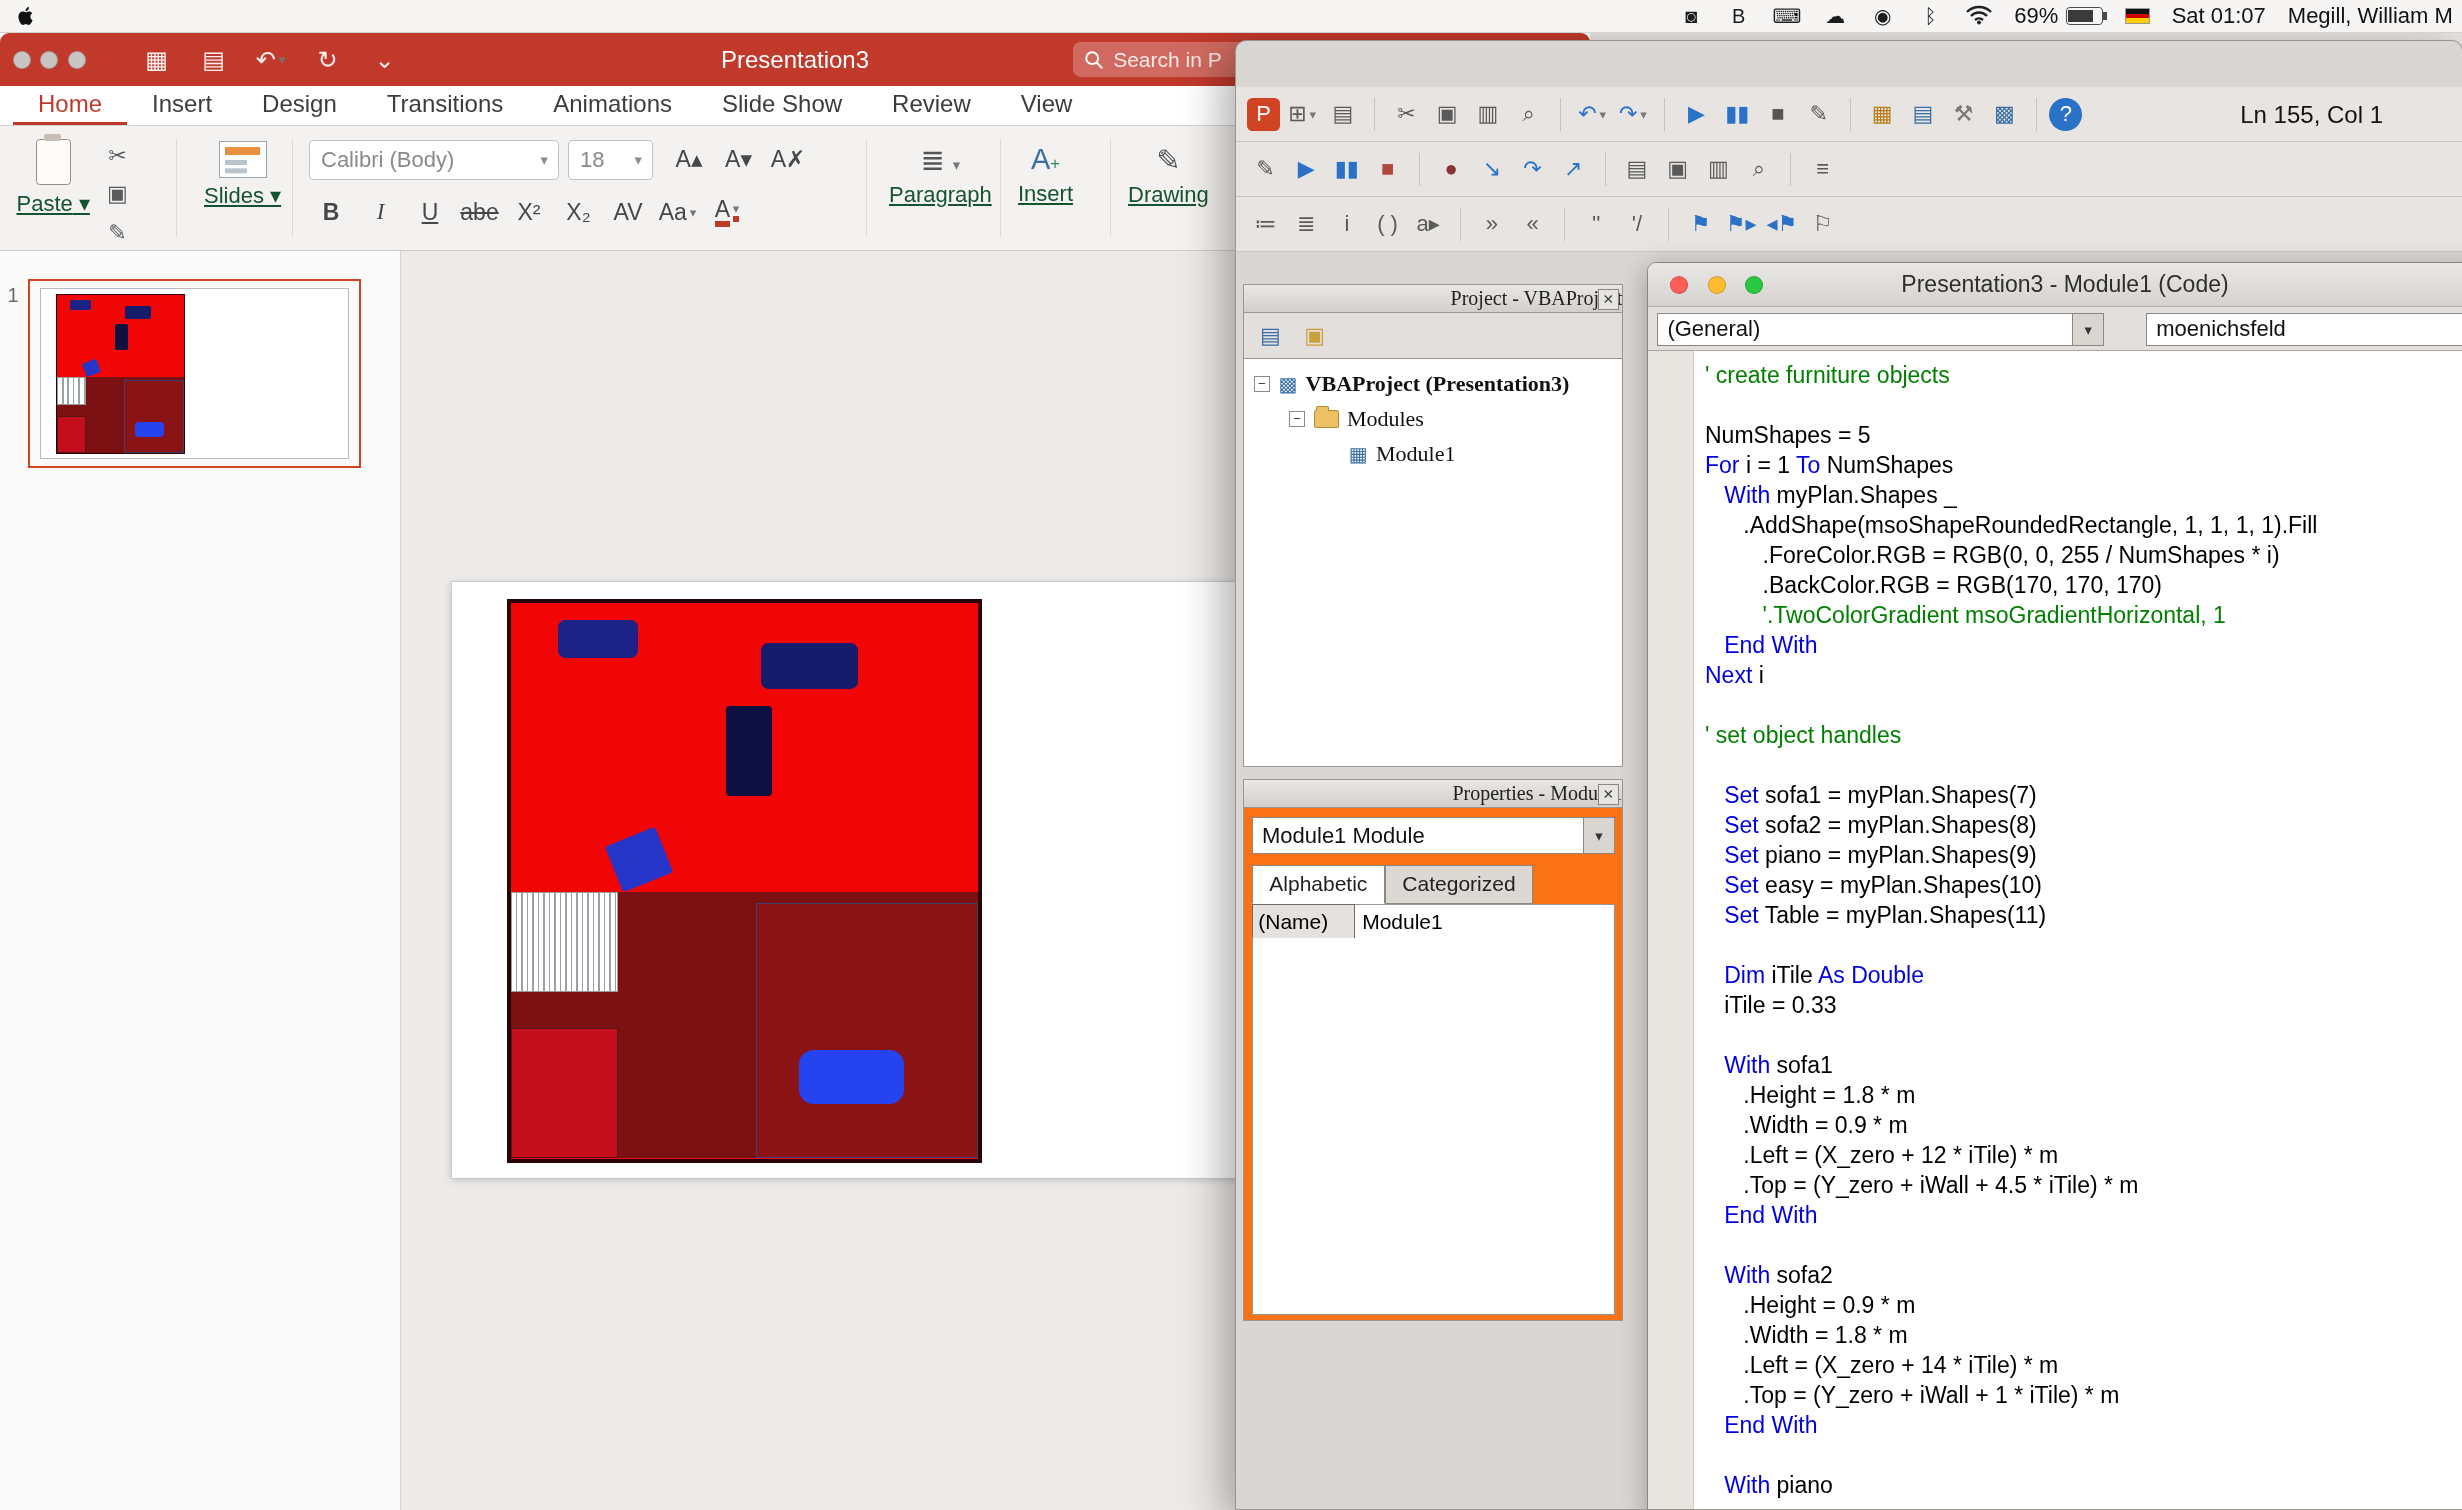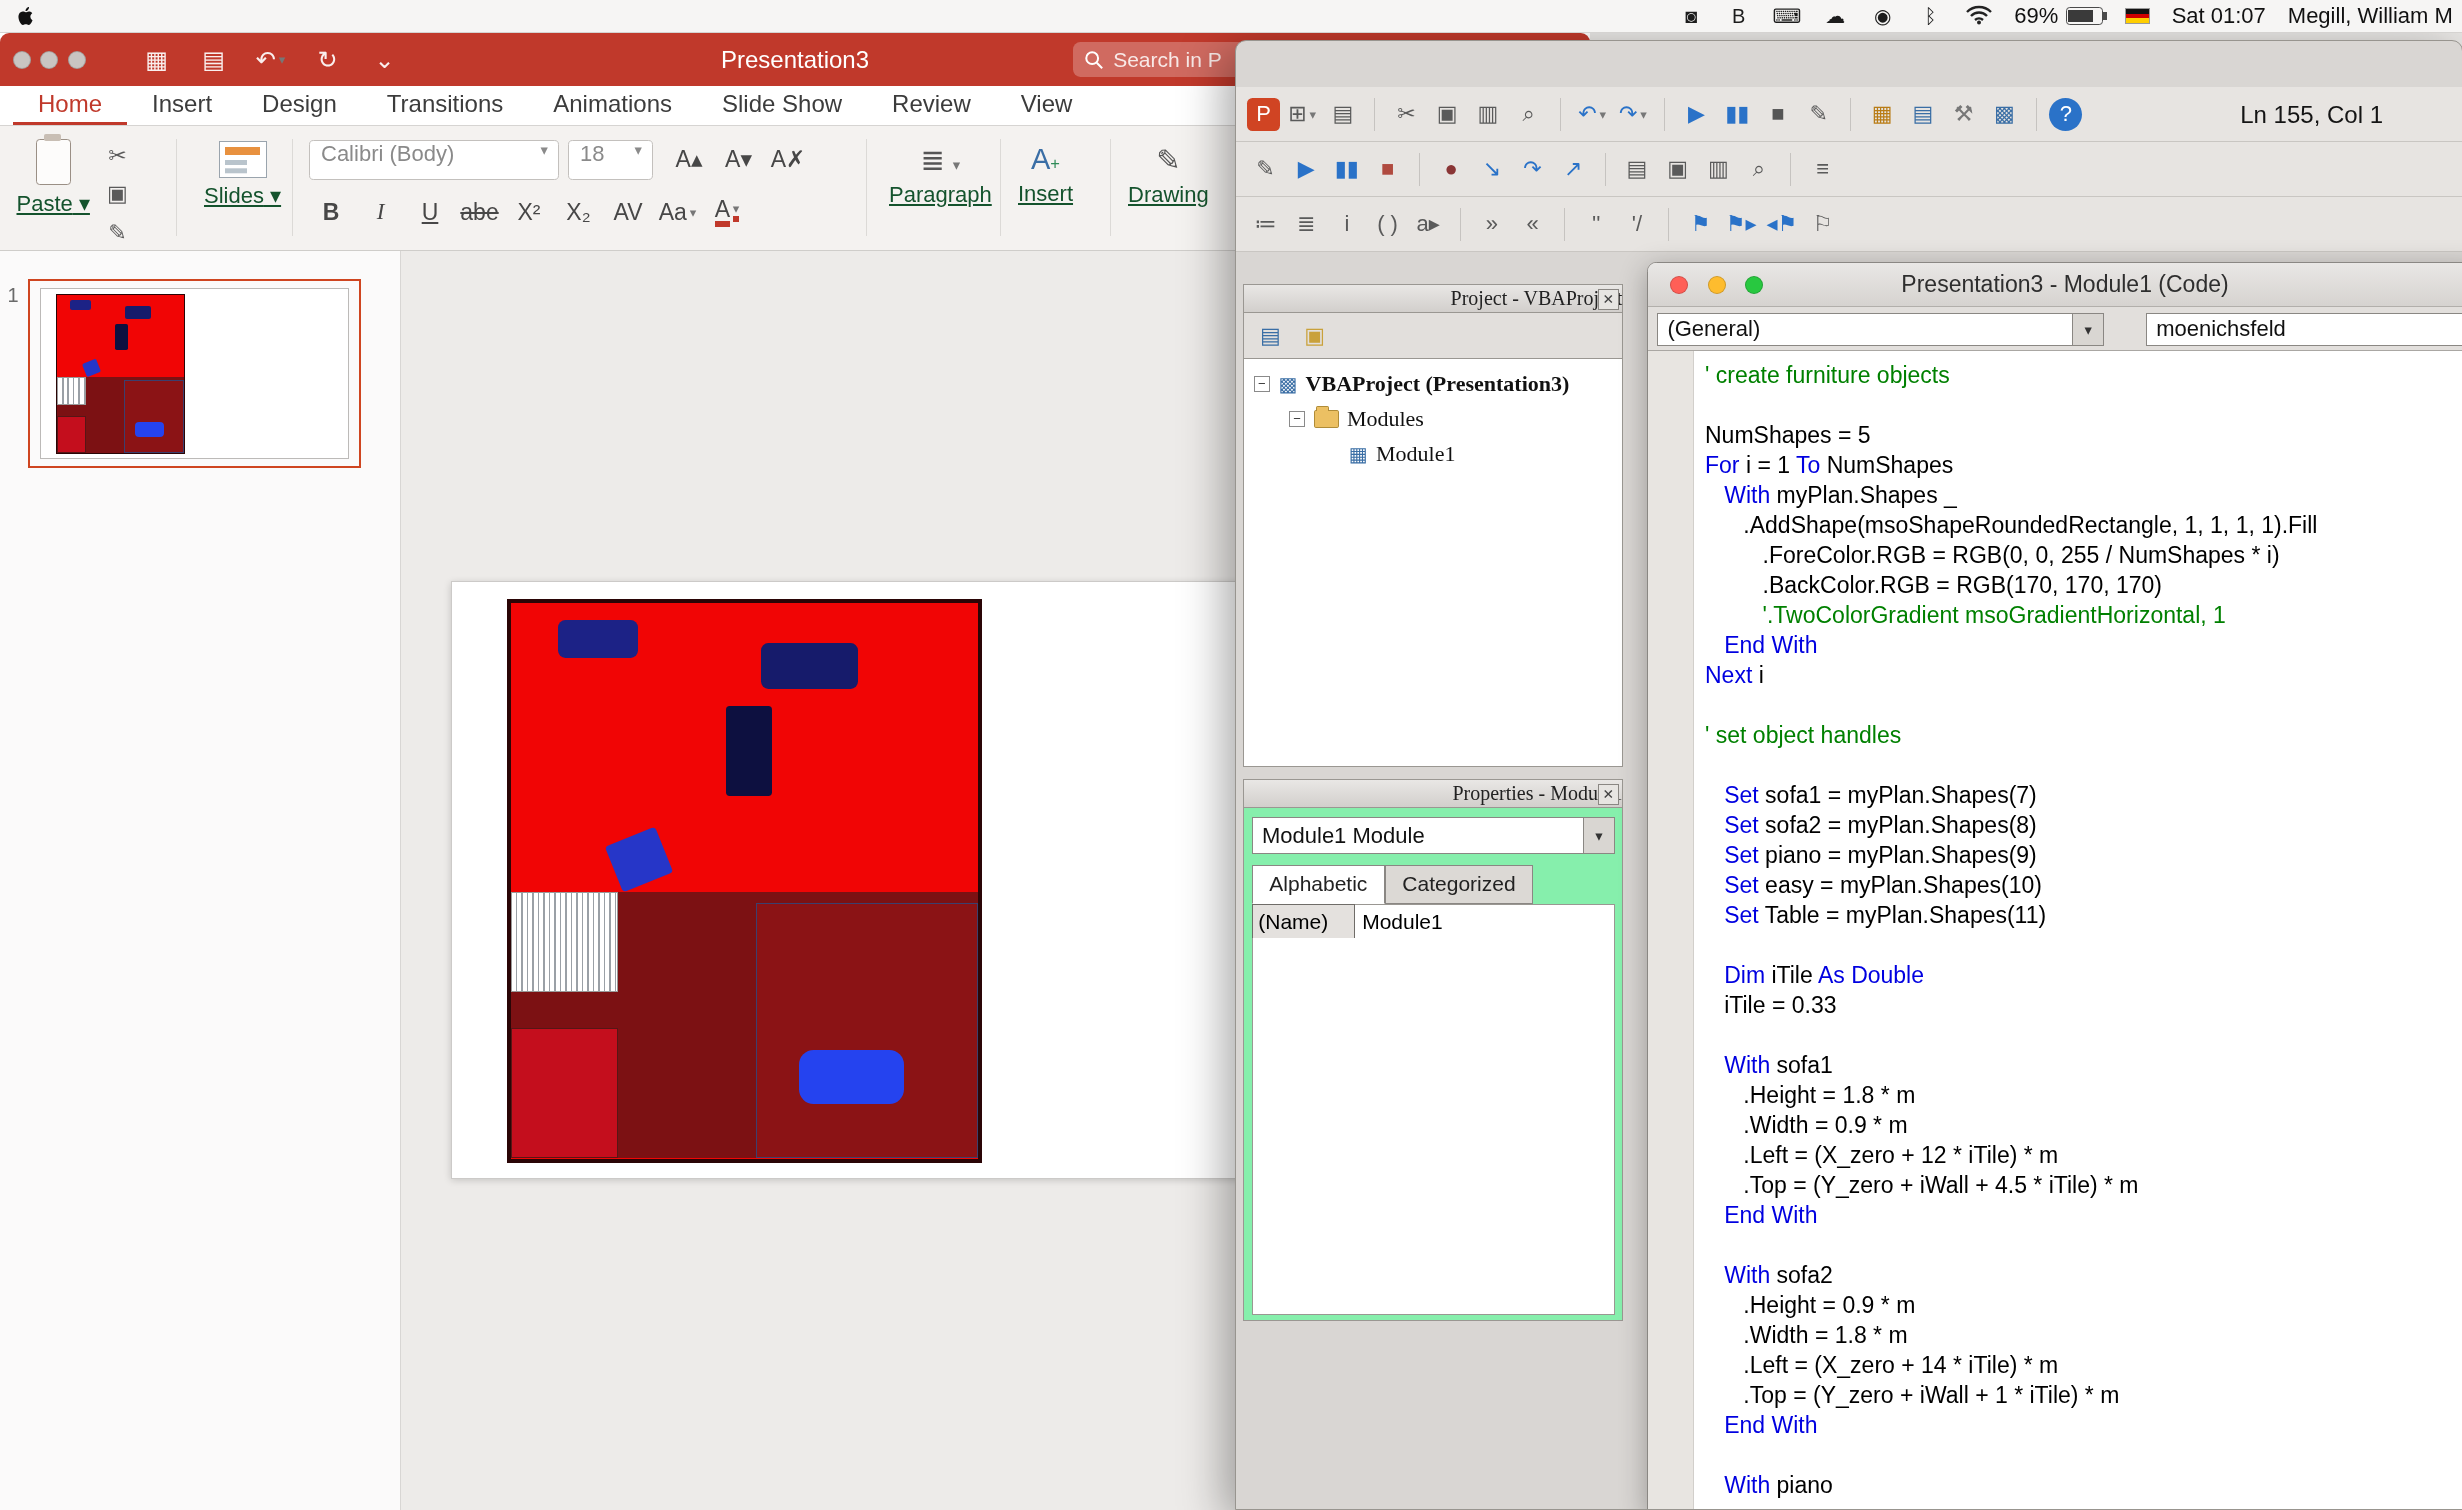--- a/index.html
+++ b/index.html
@@ -50,21 +50,21 @@
 
   .ppt-ribbon { position:relative; height:125px; background:#f4f2f0; border-bottom:0.9px solid #cfcdca; }
   .rlabel { font-size:22px; color:#14532d;text-decoration:underline; }
   .rdiv { position:absolute; top:13px; width:0.9px; height:97px; background:#dcdad7; }
   .bigbtn { position:absolute; display:flex; flex-direction:column; align-items:center; gap:5.5px; }
   .clipicon { width:35px; height:46px; border:1.8px solid #9a8f85; border-radius:3.7px; background:#fdfcfb; position:relative; }
   .clipicon:before { content:""; position:absolute; left:7.4px; top:-6.4px; width:16.5px; height:7.4px; background:#c8beb4; border-radius:1.8px; }
   .slidesicon { width:48px; height:37px; border:1.8px solid #9aa4ad; background:#fff; position:relative; }
   .slidesicon:before { content:""; position:absolute; left:5.5px; top:5.5px; right:5.5px; height:7.4px; background:#e8913f; }
   .slidesicon:after { content:""; position:absolute; left:5.5px; top:18.4px; width:22px; height:4.6px; background:#b9c4cc; box-shadow:0 8.3px 0 #b9c4cc; }
-  .combo { background:#fff; border:0.9px solid #c3c0bd; border-radius:4.6px; display:flex; align-items:flex-start; }
+  .combo { background:#fff; border:0.9px solid #c3c0bd; border-radius:4.6px; display:flex; align-items:center; }
   .combo .ctext { padding-left:11px; font-size:22px; color:#8a8a8a; flex:1; white-space:nowrap; overflow:hidden; }
   .combo .carr { width:27.6px; text-align:center; color:#8a8a8a; font-size:14.7px; }
   .fmtrow { position:absolute; display:flex; gap:5.5px; align-items:center; }
   .fmtrow .icn { min-width:44px; height:40px; font-size:23px; color:#474747; }
 
   .ppt-content { position:absolute; left:0; top:218px; right:0; bottom:0; display:flex; }
   .thumbs { width:401px; background:#fbfafa; border-right:0.9px solid #d8d6d4; position:relative; }
   .slide-num { position:absolute; left:7.4px; top:33px; font-size:20px; color:#6a6a6a; }
   .thumb-sel { position:absolute; left:27.6px; top:27.6px; width:333px; height:189px; border:2.8px solid #cf4520; }
   .thumb-slide { position:absolute; left:40px; top:37px; width:309px; height:171px; background:#fff; border:0.9px solid #bcbab8; }
@@ -99,21 +99,21 @@
   .trow { display:flex; align-items:center; gap:8.3px; height:35px; }
   .expbox { width:16.5px; height:16.5px; border:0.9px solid #8a8a8a; background:#fff; display:inline-flex; align-items:center;
             justify-content:center; font-size:13px; color:#333; font-family:"Liberation Sans",sans-serif; }
   .picon { font-size:20px; }
   .folder { width:25px; height:17.5px; background:#ecc063; border:0.9px solid #b08c38; border-radius:1.8px; position:relative; }
   .folder:before { content:""; position:absolute; top:-5.5px; left:1.8px; width:11px; height:4.6px; background:#ecc063;
                    border:0.9px solid #b08c38; border-bottom:none; border-radius:1.8px 1.8px 0 0; }
   .tbold { font-weight:bold; }
 
   #prop-panel { top:710px; height:760px; }
-  .prop-body { background:#86efac; border:0.9px solid #9a9792; border-top:none; height:513px; position:relative; }
+  .prop-body { background:#f97316; border:0.9px solid #9a9792; border-top:none; height:513px; position:relative; }
   .prop-combo { position:absolute; left:7.4px; right:7.4px; top:9.2px; height:37px; background:#fff; border:0.9px solid #8a8783; display:flex; }
   .prop-combo .ctext { flex:1; padding-left:9.2px; font-size:22px; color:#111; display:flex; align-items:center; }
   .ddbtn { width:31px; border-left:0.9px solid #8a8783; background:#d9d6d2; display:flex; align-items:center; justify-content:center; font-size:14.7px; color:#333; }
   .prop-tabs { position:absolute; left:7.4px; top:57px; display:flex; align-items:flex-end; }
   .ptab2 { font-size:21px; padding:6.4px 16.5px; border:0.9px solid #8a8783; background:#dcd9d5; color:#222; }
   .ptab2.active { background:#fff; border-bottom-color:#fff; }
   .prop-grid { position:absolute; left:7.4px; right:7.4px; top:96px; height:35px; display:flex; }
   .pcell1 { width:103px; background:#e4e1de; border:1.8px solid #6f6c68; font-size:21px; display:flex; align-items:center; padding-left:5.5px; }
   .pcell2 { flex:1; background:#fff; border:0.9px solid #9a9792; border-left:none; font-size:21px; display:flex; align-items:center; padding-left:7.4px; }
   .prop-rest { position:absolute; left:7.4px; right:7.4px; top:130px; bottom:5.5px; background:#fff; border:0.9px solid #9a9792; border-top:none; }

